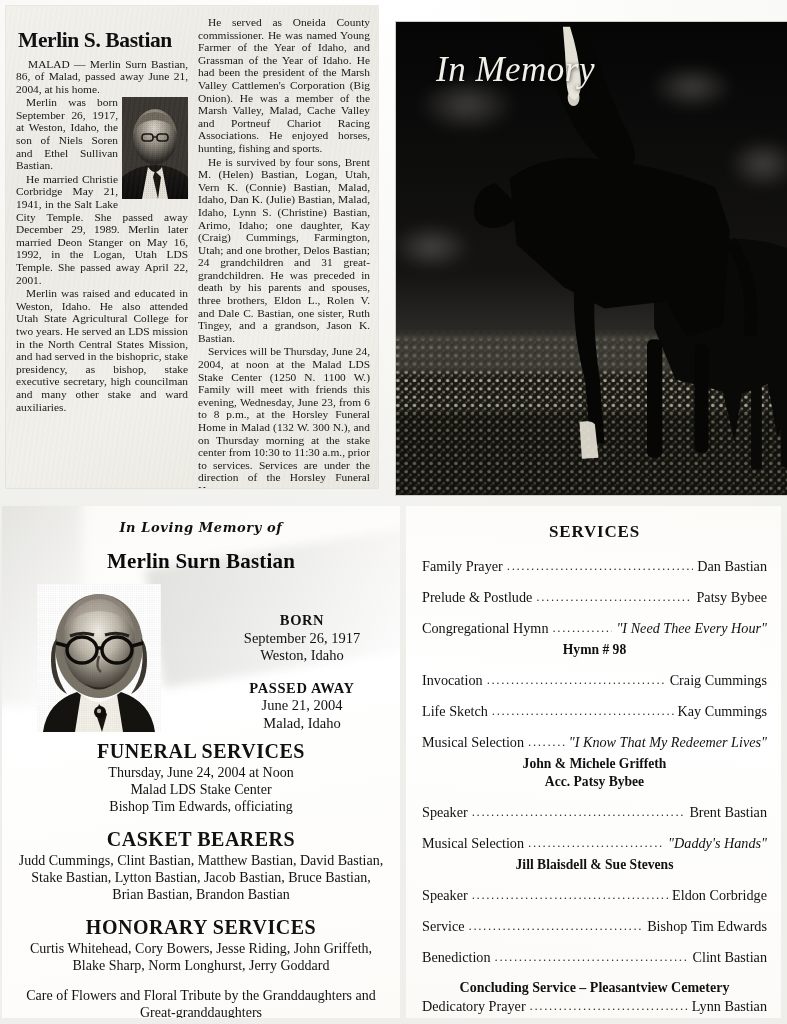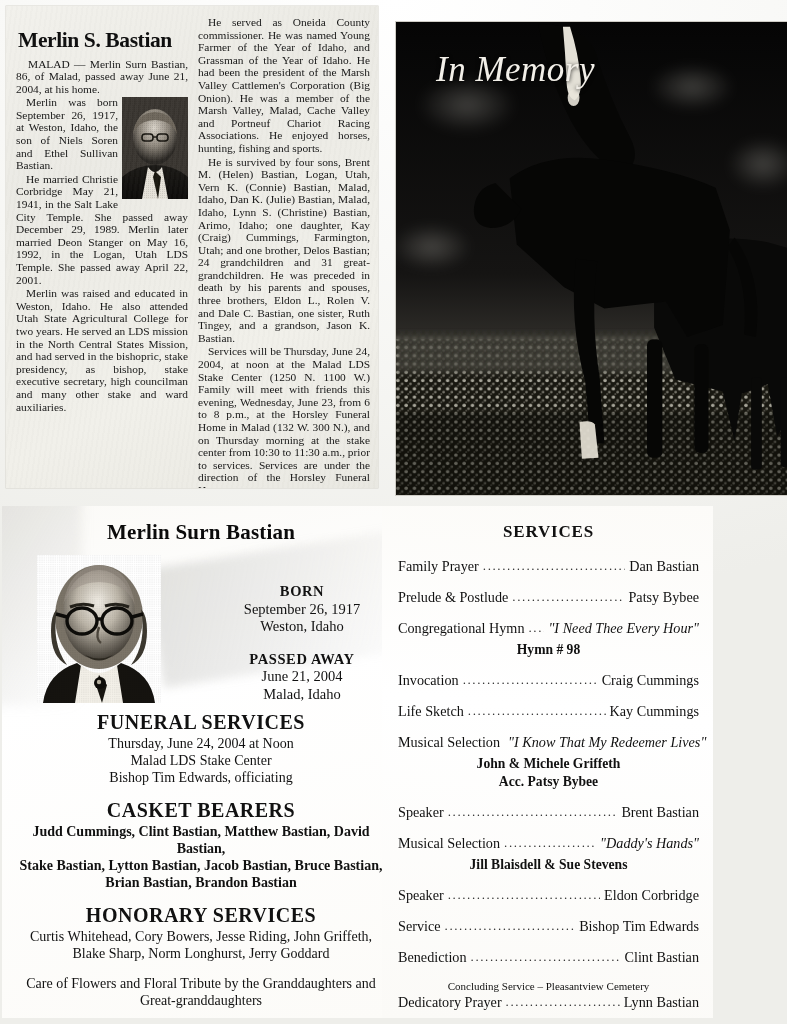--- a/index.html
+++ b/index.html
@@ -216,29 +216,29 @@
   .sect-title {
     font-weight: bold;
     font-size: 20px;
     letter-spacing: 0.5px;
     margin-bottom: 1px;
   }
   .sect-line {
     font-size: 14px;
     line-height: 17px;
   }
-  .sect-line.bold { font-weight: bold; }
+  .sect-line.bold { font-weight: normal; }
   .sect-space { height: 13px; }
 
   
   #program-right {
     position: absolute;
-    left: 382px;
+    left: 406px;
     top: 506px;
-    width: 331px;
+    width: 375px;
     height: 512px;
     background: linear-gradient(185deg,#fcfbf8 0%, #ffffff 40%, #fbfaf7 100%);
     overflow: hidden;
     padding: 0 14px 0 16px;
     box-sizing: border-box;
   }
   #services-title {
     text-align: center;
     font-weight: bold;
     font-size: 17px;
@@ -271,22 +271,22 @@
     text-align: center;
     font-weight: bold;
     font-size: 13.6px;
     line-height: 16px;
     margin-top: -9px;
     margin-bottom: 14px;
   }
   .svc-sub.tight { margin-top: -10px; }
   #concluding {
     text-align: center;
-    font-weight: normal;
-    font-size: 11px;
+    font-weight: bold;
+    font-size: 14px;
     margin-top: 4px;
     margin-bottom: 2px;
   }
 </style>
 </head>
 <body>
 
 <div id="scan-page"></div>
 
 <div id="clipping">
@@ -410,20 +410,21 @@
     <path d="M155 338 q10 -2 13 2 l3 28 -14 1 z" fill="#e6e2d6" opacity="0.92"></path>
 
     <rect x="0" y="400" width="348" height="73" fill="url(#meadow)" opacity="0.85"></rect>
     <rect x="0" y="440" width="348" height="33" fill="#060603" opacity="0.55"></rect>
   </svg>
   <div id="memory-title">In Memory</div>
 </div>
 
 <div id="program-left">
 
+  <div id="in-loving">In Loving Memory of</div>
   <div id="program-name">Merlin Surn Bastian</div>
 
   <div id="program-mid">
     <div id="program-portrait-wrap">
       <div id="program-portrait">
         <svg viewBox="0 0 124 148" preserveAspectRatio="none">
           <defs>
             <radialGradient id="skin2" cx="48%" cy="36%" r="62%">
               <stop offset="0%" stop-color="#f2eee6"></stop>
               <stop offset="48%" stop-color="#bdb6a9"></stop>

